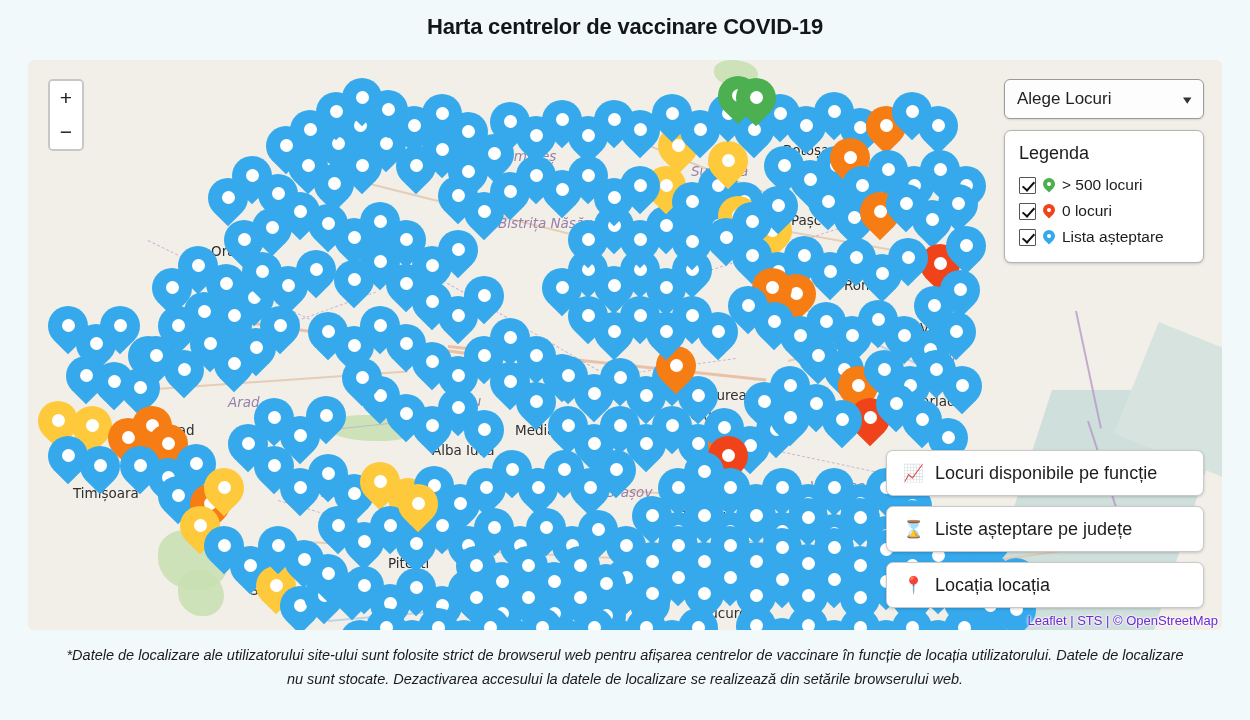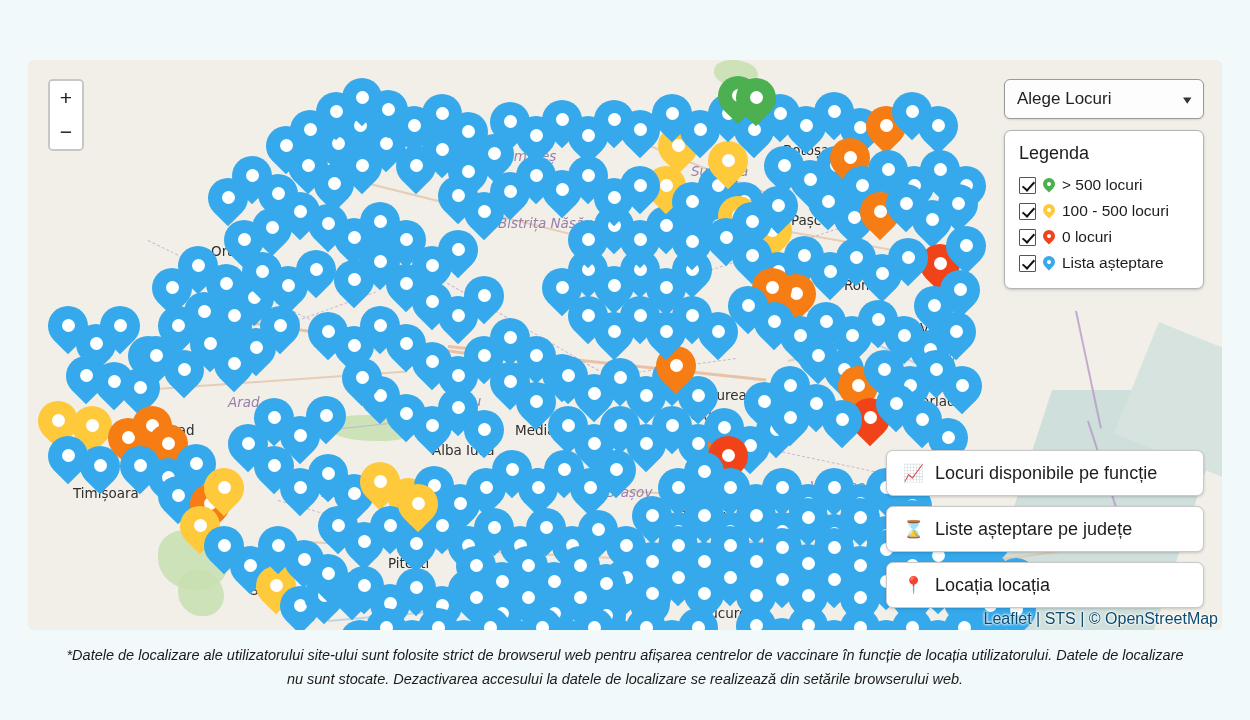--- a/index.html
+++ b/index.html
@@ -280,22 +280,22 @@
     cursor: pointer;
     box-shadow: 0 1px 3px rgba(0,0,0,.18);
     font-family: "Liberation Sans", sans-serif;
   }
   .action-btn .ico { font-size: 17px; width: 20px; text-align: center; }
 
   
   #attribution {
     position: absolute;
     right: 4px; bottom: 2px;
-    font-size: 16px;
-    color: #0c4a6e;
+    font-size: 13px;
+    color: #6d28d9;
     z-index: 46;
     text-shadow: 0 0 3px #fff, 0 0 3px #fff, 0 0 2px #fff;
   }
 
   
   #footer-note {
     position: absolute;
     left: 60px; top: 644px;
     width: 1130px;
     text-align: center;
@@ -303,20 +303,21 @@
     font-size: 14.5px;
     line-height: 1.65;
     color: #1b1b1b;
   }
 </style>
 </head>
 <body>
 
 <div id="page">
 
+  <div id="page-title">Harta centrelor de vaccinare COVID-19</div>
 
   <div id="map-container">
 
     <div id="map-canvas">
       <div class="land"></div>
       <div class="sea"></div>
       <div class="sea2"></div>
 
       <div class="forest" style="left:686px;top:0px;width:44px;height:26px;"></div>
       <div class="forest" style="left:300px;top:355px;width:90px;height:26px;"></div>
@@ -1855,27 +1856,20 @@
           <div class="legend-row">
             <span class="legend-cb checked"></span>
             <span class="legend-pin">
               <i style="background: rgb(76, 175, 80);"></i>
             </span>
             <span class="legend-label">&gt; 500 locuri</span>
           </div>
           <div class="legend-row">
             <span class="legend-cb checked"></span>
             <span class="legend-pin">
-              <i style="background: rgb(255, 201, 60);"></i>
-            </span>
-            <span class="legend-label">100 - 500 locuri</span>
-          </div>
-          <div class="legend-row">
-            <span class="legend-cb checked"></span>
-            <span class="legend-pin">
               <i style="background: rgb(240, 67, 26);"></i>
             </span>
             <span class="legend-label">0 locuri</span>
           </div>
           <div class="legend-row">
             <span class="legend-cb checked"></span>
             <span class="legend-pin">
               <i style="background: rgb(53, 169, 236);"></i>
             </span>
             <span class="legend-label">Lista așteptare</span>

